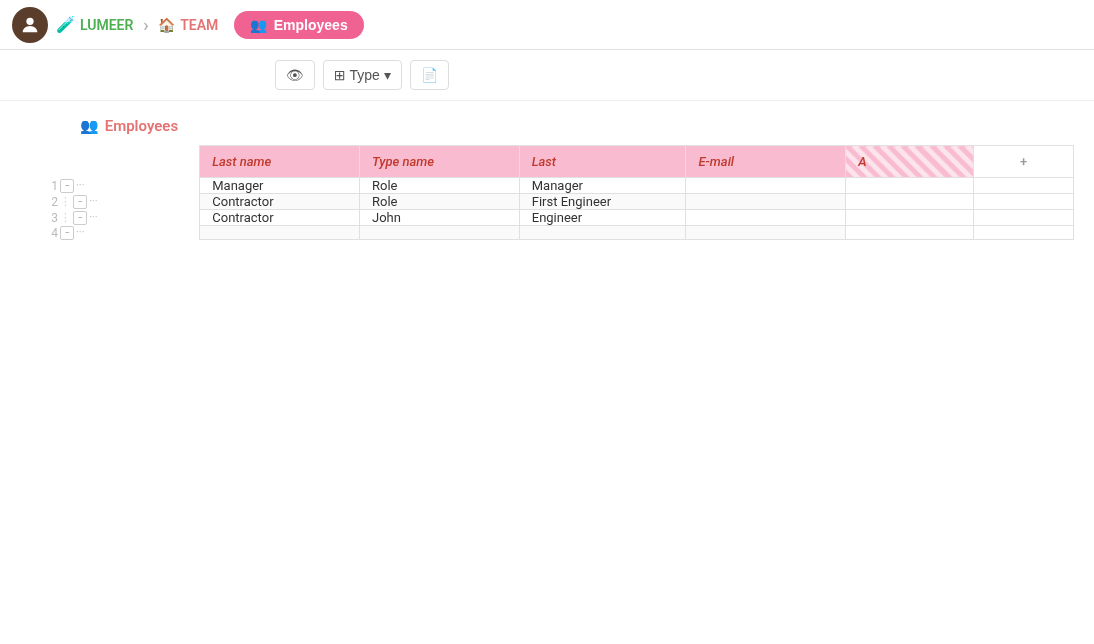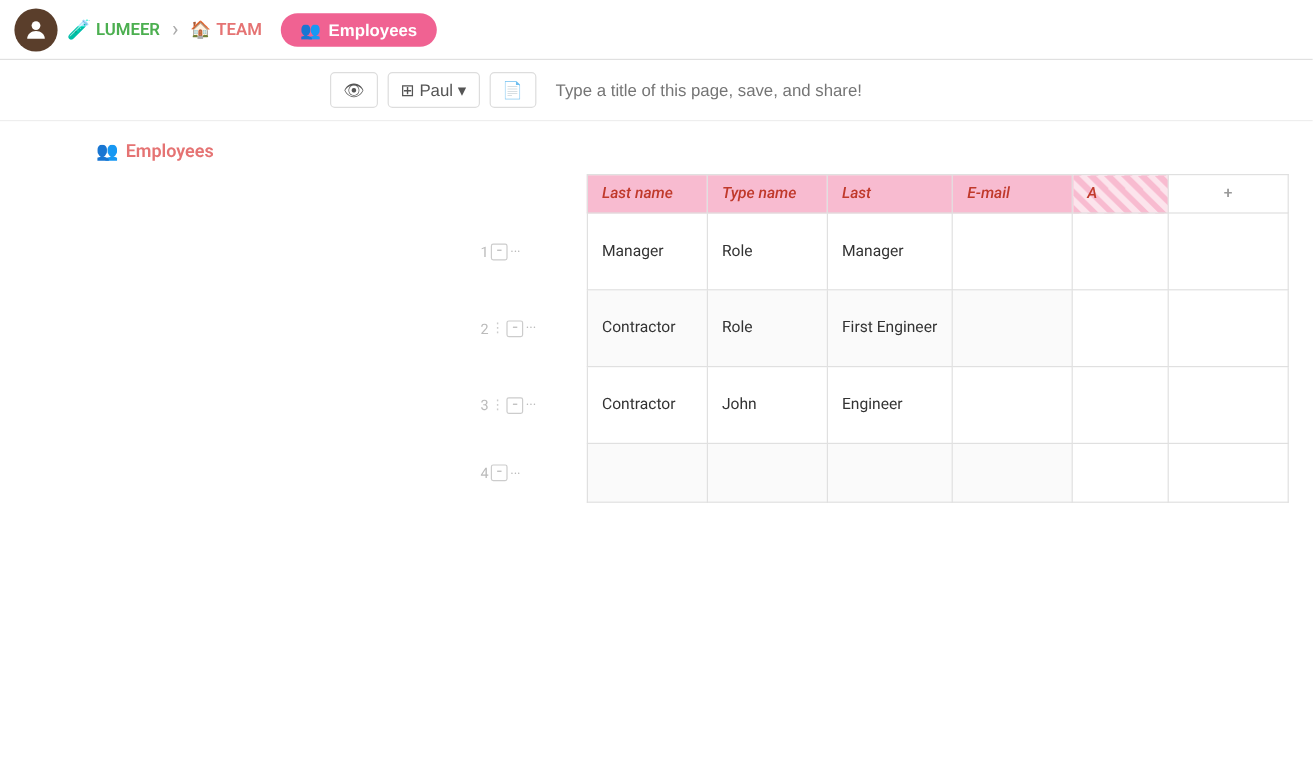--- a/index.html
+++ b/index.html
@@ -82,21 +82,20 @@
       margin-bottom: 10px;
       margin-left: 60px;
       color: #e57373;
     }
 
     
     .table-wrapper {
       margin-left: 20px;
       display: flex;
       flex-direction: column;
-      align-items: flex-end;
     }
 
     .data-table {
       border-collapse: collapse;
       width: auto;
     }
 
     .data-table th {
       background: #f8bbd0;
       border: 1px solid #e0e0e0;
@@ -125,21 +124,21 @@
       border: 1px solid #e0e0e0;
       text-align: center;
       width: 36px;
       min-width: 36px;
       color: #999;
       font-style: normal;
     }
 
     .data-table td {
       border: 1px solid #e0e0e0;
-      padding: 24px 12px;
+      padding: 0 12px;
       font-size: 13px;
       min-width: 100px;
       background: #fff;
     }
 
     .data-table tr:nth-child(even) td {
       background: #fafafa;
     }
   </style>
 </head>
@@ -170,27 +169,26 @@
     <span>Employees</span>
   </button>
 </div>
 
 <div class="toolbar">
   <button class="toolbar-btn" title="View">
     <span>👁</span>
   </button>
   <button class="toolbar-btn">
     <span>⊞</span>
-    <span>Paul</span>
+    <span>Type</span>
     <span>▾</span>
   </button>
   <button class="toolbar-btn" title="Save">
     <span>📄</span>
   </button>
-  <input class="toolbar-title-input" type="text" placeholder="Type a title of this page, save, and share!" style="">
 </div>
 
 <div class="main-content">
 
   <div class="collection-label">
     <span>👥</span>
     <span>Employees</span>
   </div>
 
   <div class="table-wrapper">

